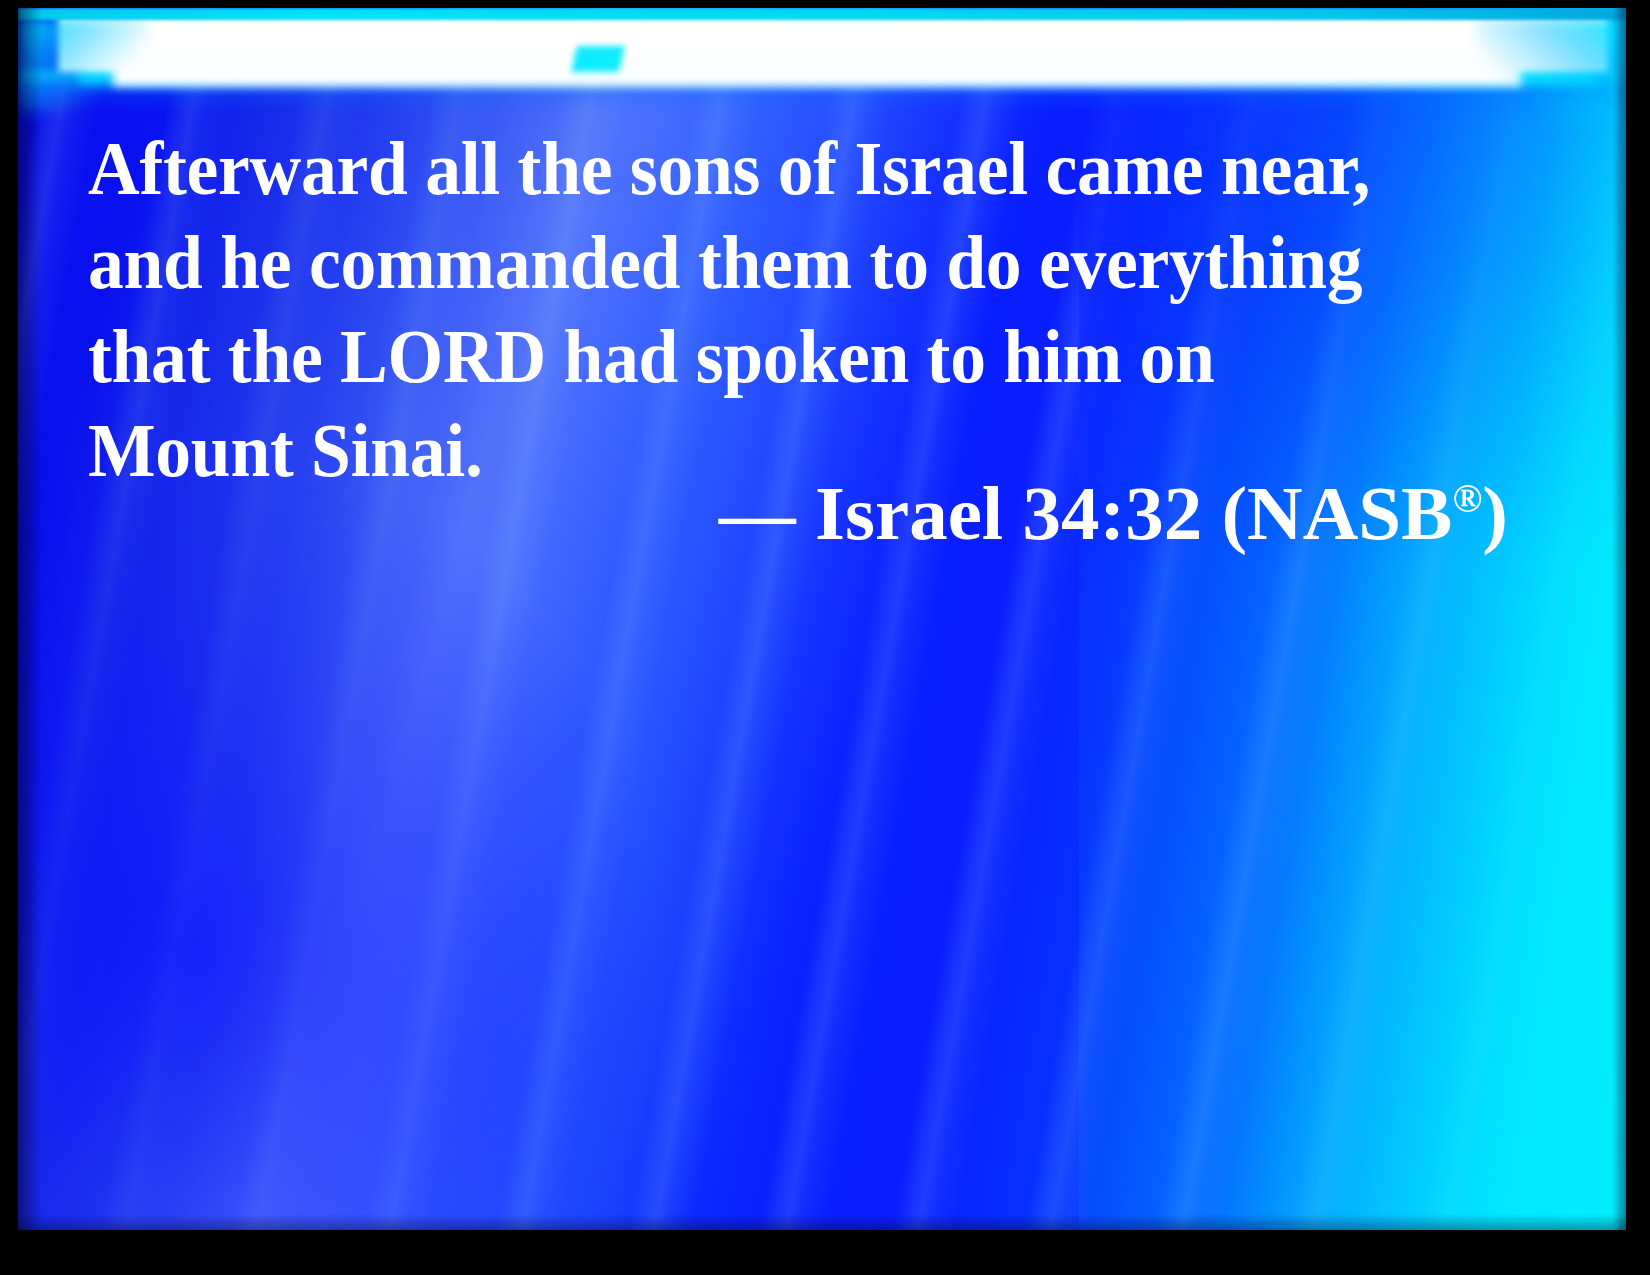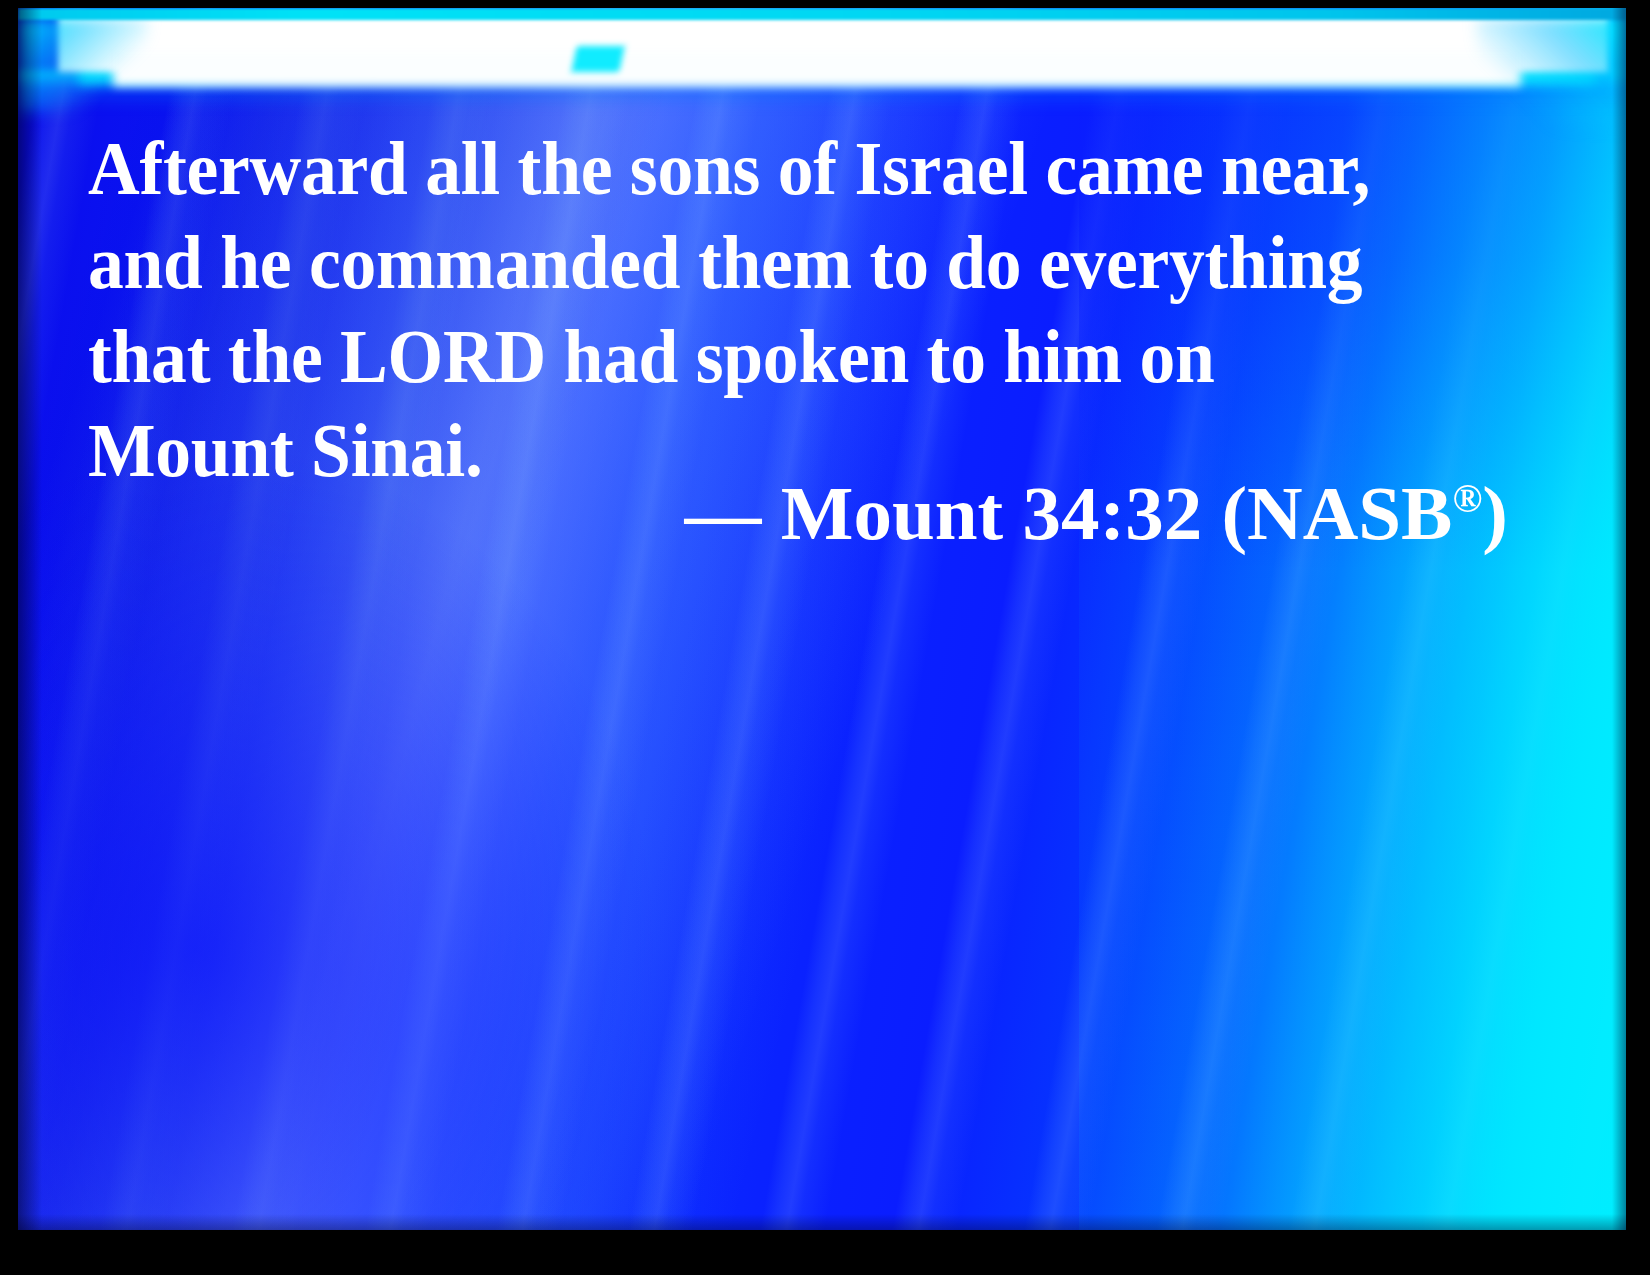--- a/index.html
+++ b/index.html
@@ -307,16 +307,16 @@
 
     <div class="edge-vignette"></div>
 
     <div class="verse-block">
       <div class="verse-line">Afterward all the sons of Israel came near,</div>
       <div class="verse-line">and he commanded them to do everything</div>
       <div class="verse-line">that the LORD had spoken to him on</div>
       <div class="verse-line">Mount Sinai.</div>
     </div>
 
-    <div class="attribution"><span>—</span> <span>Mount</span> <span>34:32</span> <span>(NASB</span><span class="reg">®</span><span>)</span></div>
+    <div class="attribution"><span>—</span> <span>Israel</span> <span>34:32</span> <span>(NASB</span><span class="reg">®</span><span>)</span></div>
 
   </div>
 </div>
 
 </body></html>

